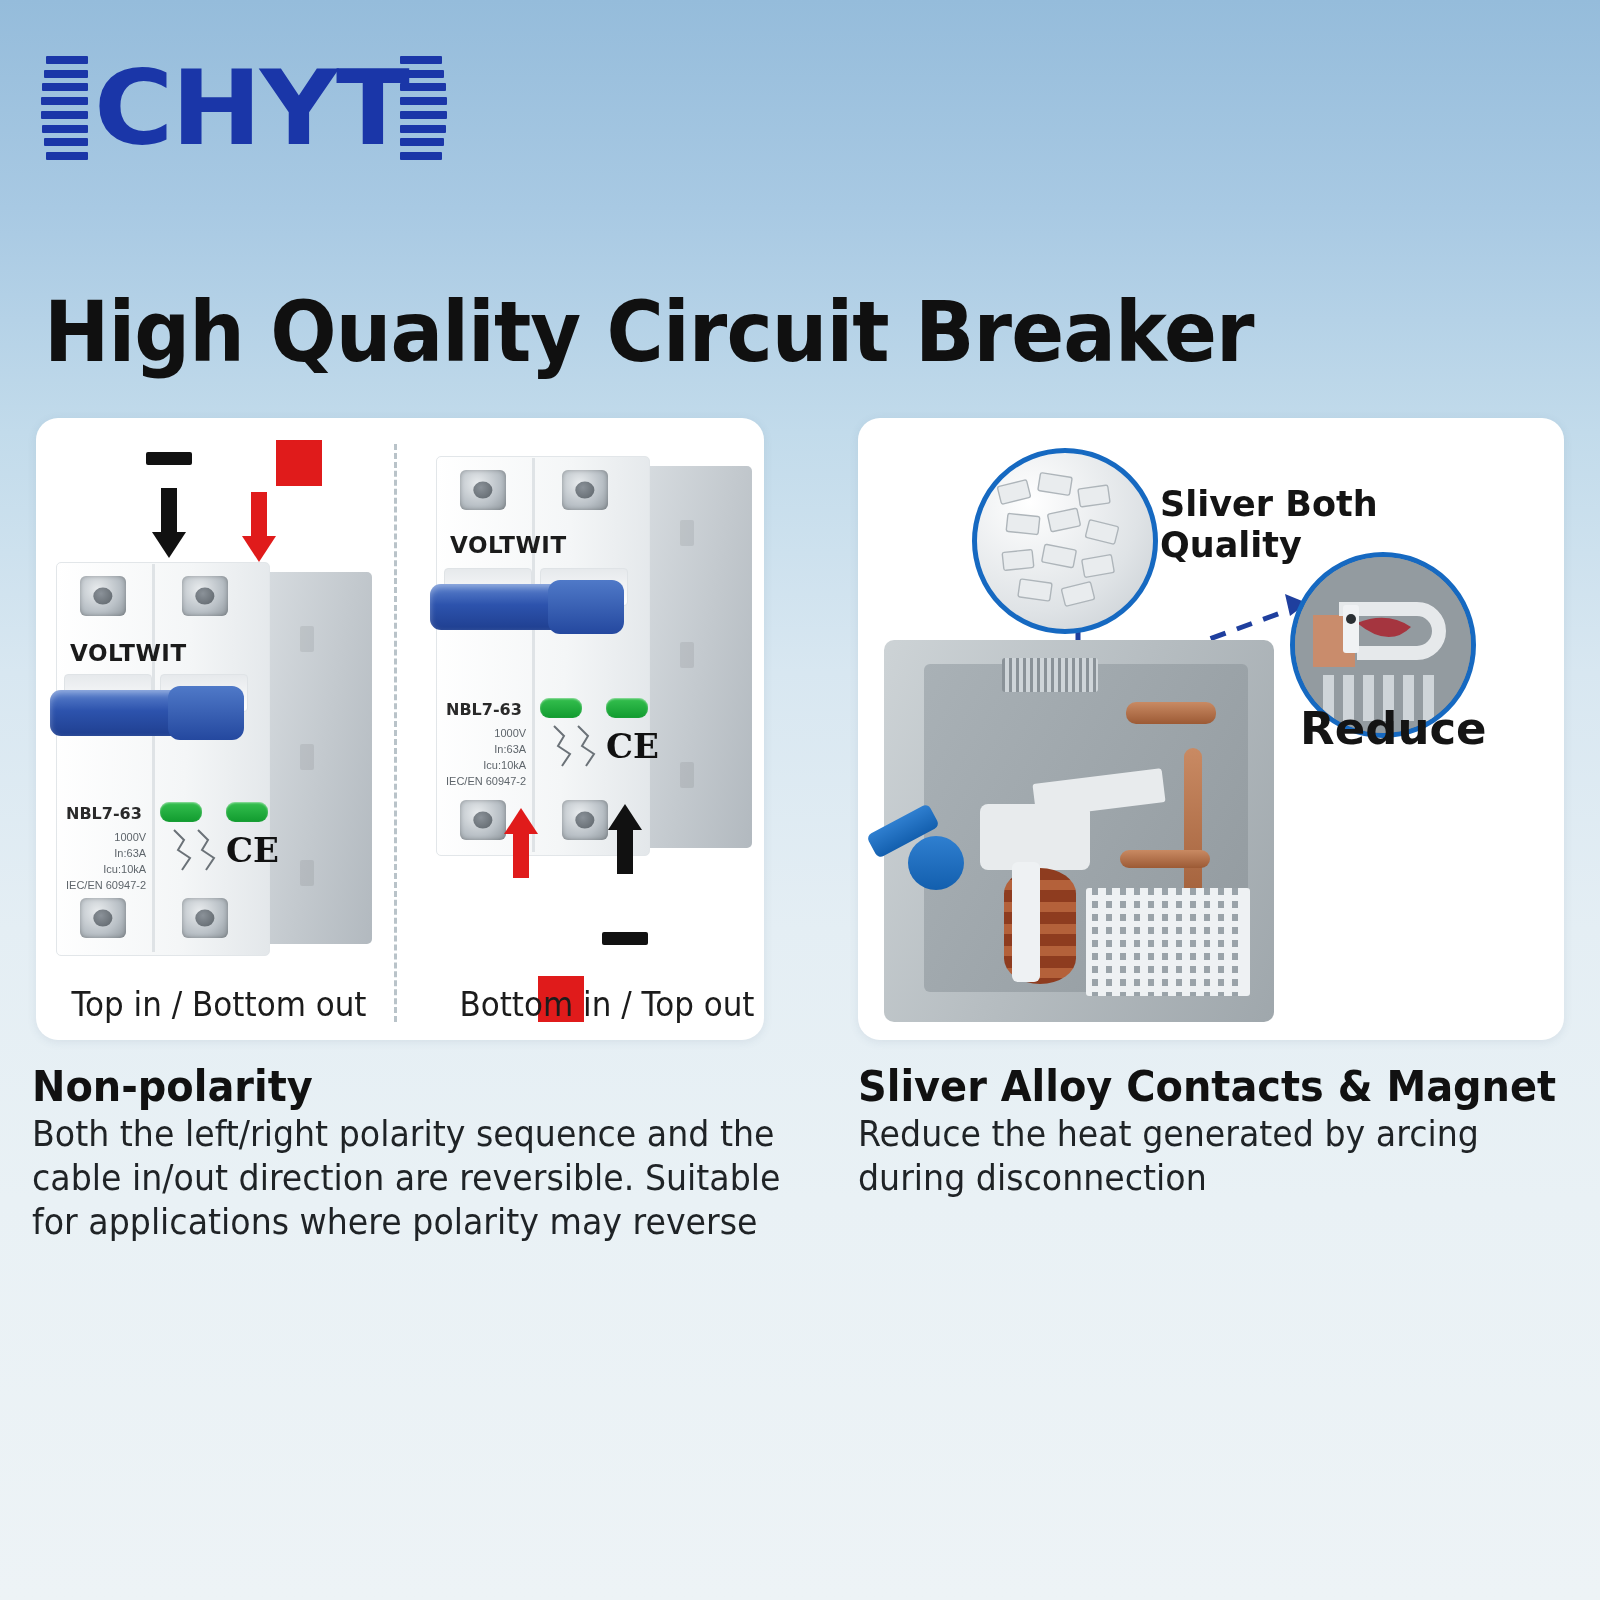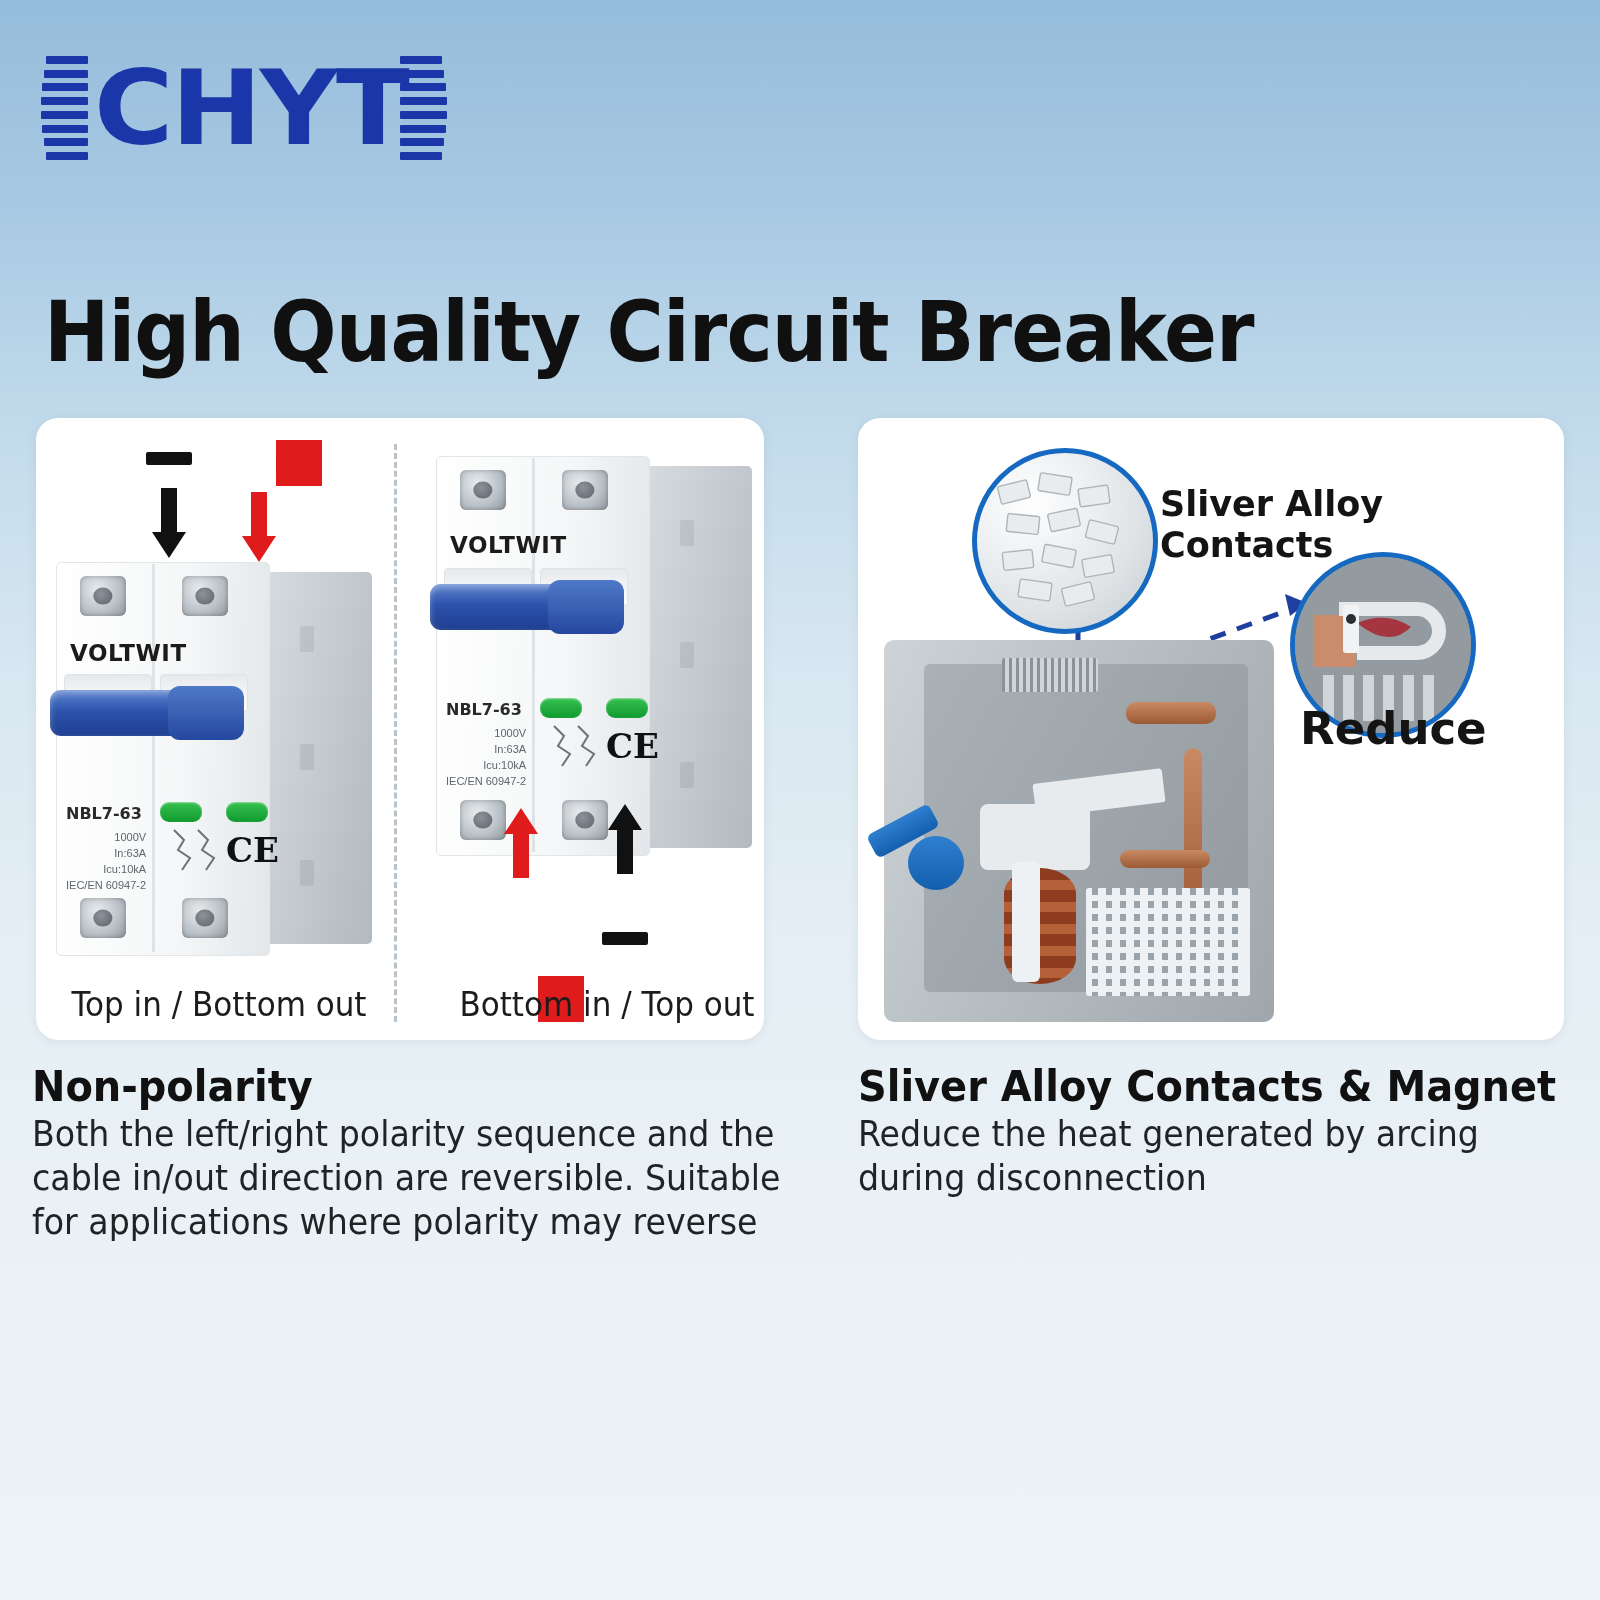--- a/index.html
+++ b/index.html
@@ -310,22 +310,22 @@
         <rect x="110" y="70" width="30" height="18" rx="2" transform="rotate(14 125 79)"></rect>
         <rect x="26" y="98" width="30" height="18" rx="2" transform="rotate(-6 41 107)"></rect>
         <rect x="66" y="94" width="32" height="18" rx="2" transform="rotate(11 82 103)"></rect>
         <rect x="106" y="104" width="30" height="18" rx="2" transform="rotate(-10 121 113)"></rect>
         <rect x="42" y="128" width="32" height="18" rx="2" transform="rotate(8 58 137)"></rect>
         <rect x="86" y="132" width="30" height="18" rx="2" transform="rotate(-14 101 141)"></rect>
       </g>
     </svg>
   </div>
   <div class="bub-label" id="label-contacts">
-    <div>Sliver Alloy</div>
-    <div>Contacts</div>
+    <div>Sliver Both</div>
+    <div>Quality</div>
   </div>
 
   <div class="bubble" style="left:1290px;top:552px;width:176px;height:176px;background:
        linear-gradient(150deg,#9aa3a8,#7e878c);">
     <svg width="100%" height="100%" viewBox="0 0 176 176">
       <rect x="0" y="0" width="176" height="176" fill="#939ba0"></rect>
       <rect x="18" y="58" width="42" height="52" fill="#c98c6c"></rect>
       <path d="M44 52 h78 a22 22 0 0 1 0 44 h-60" fill="none" stroke="#e6e9eb" stroke-width="14"></path>
       <path d="M62 66 q30 -12 54 4 q-22 22 -54 -4 z" fill="#a5353f"></path>
       <rect x="48" y="48" width="16" height="48" rx="3" fill="#f0f2f4"></rect>

